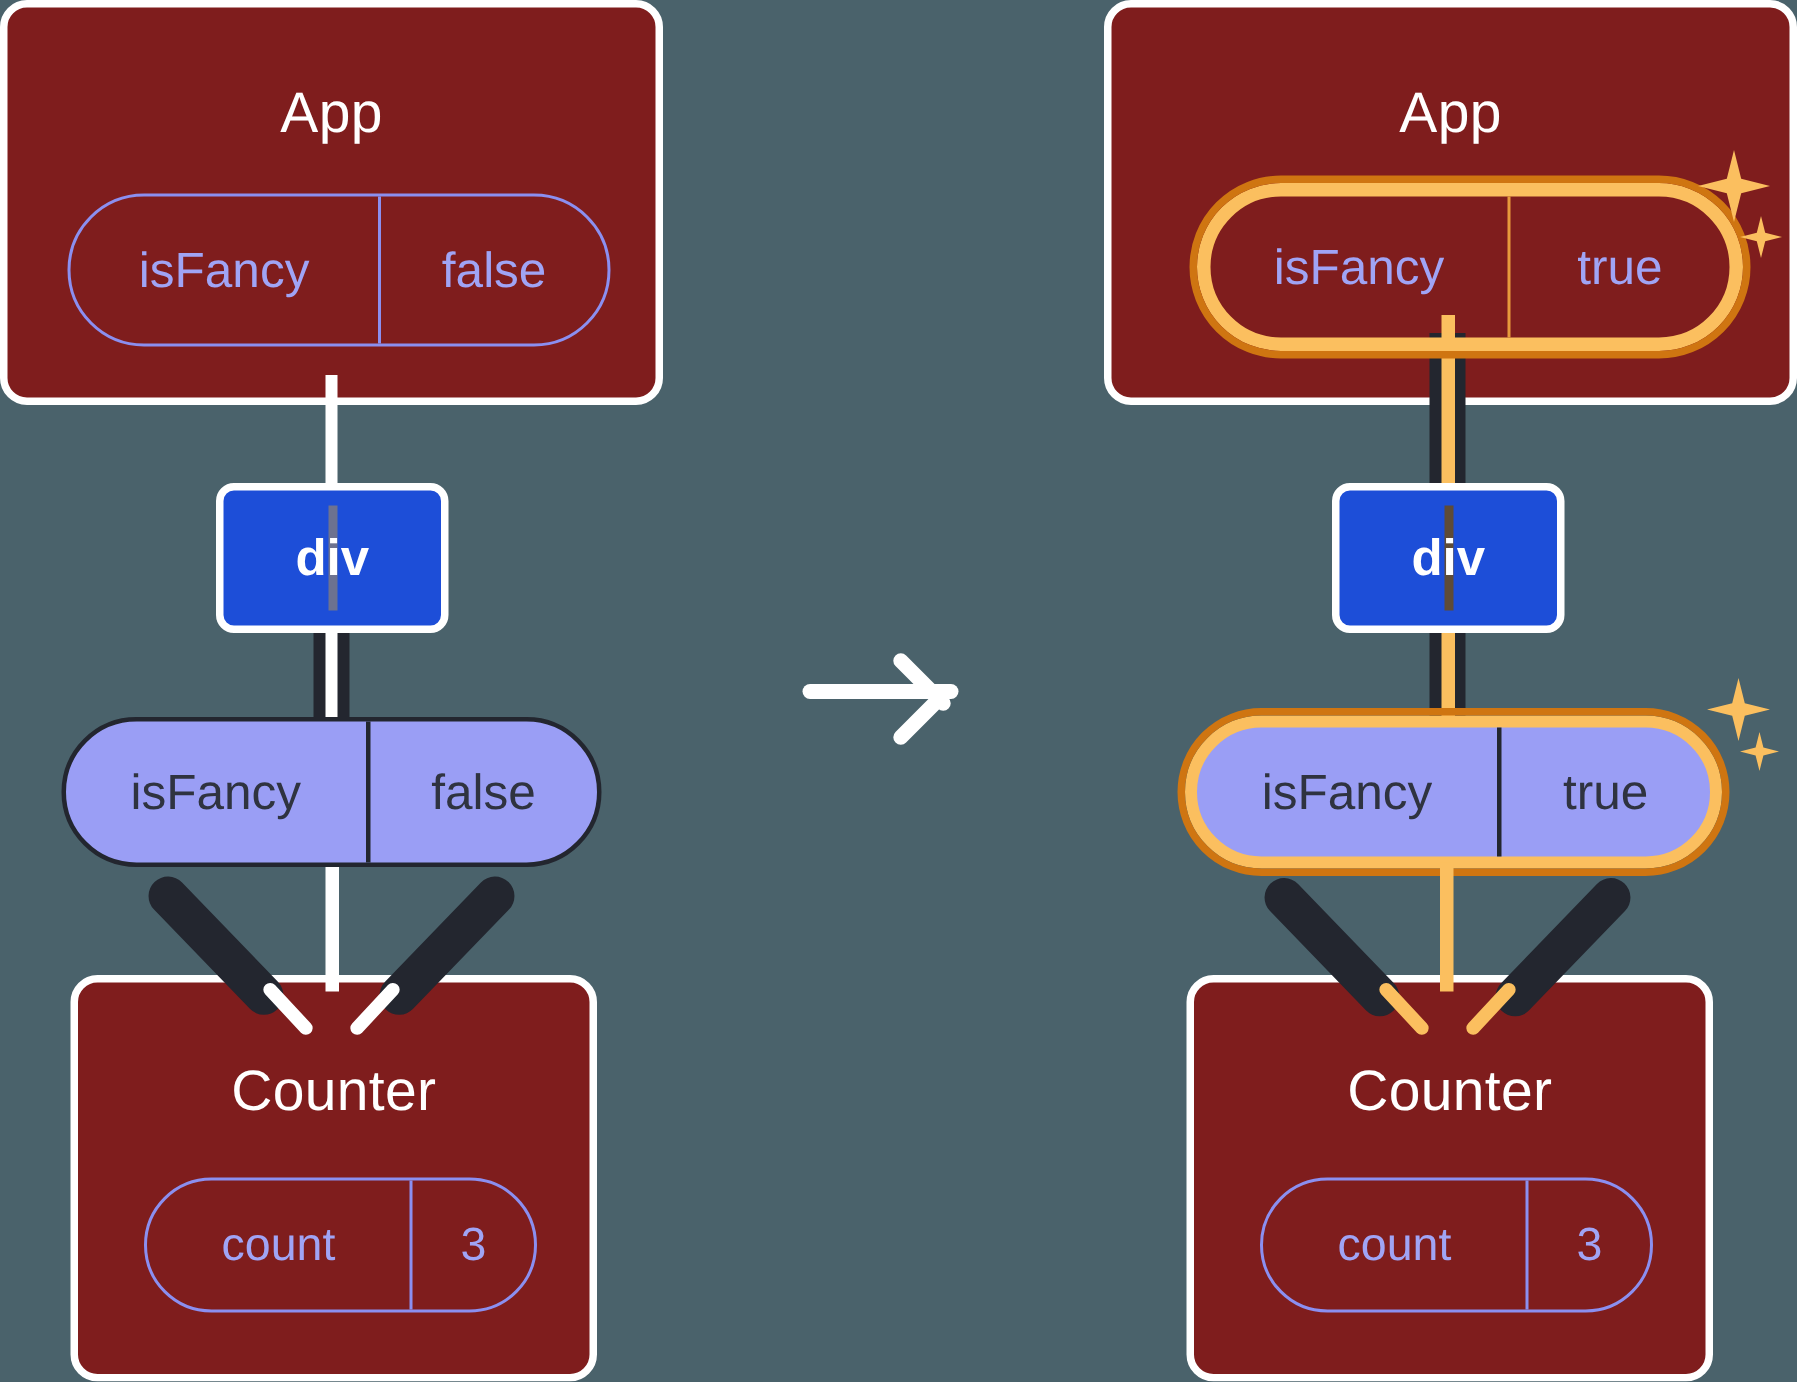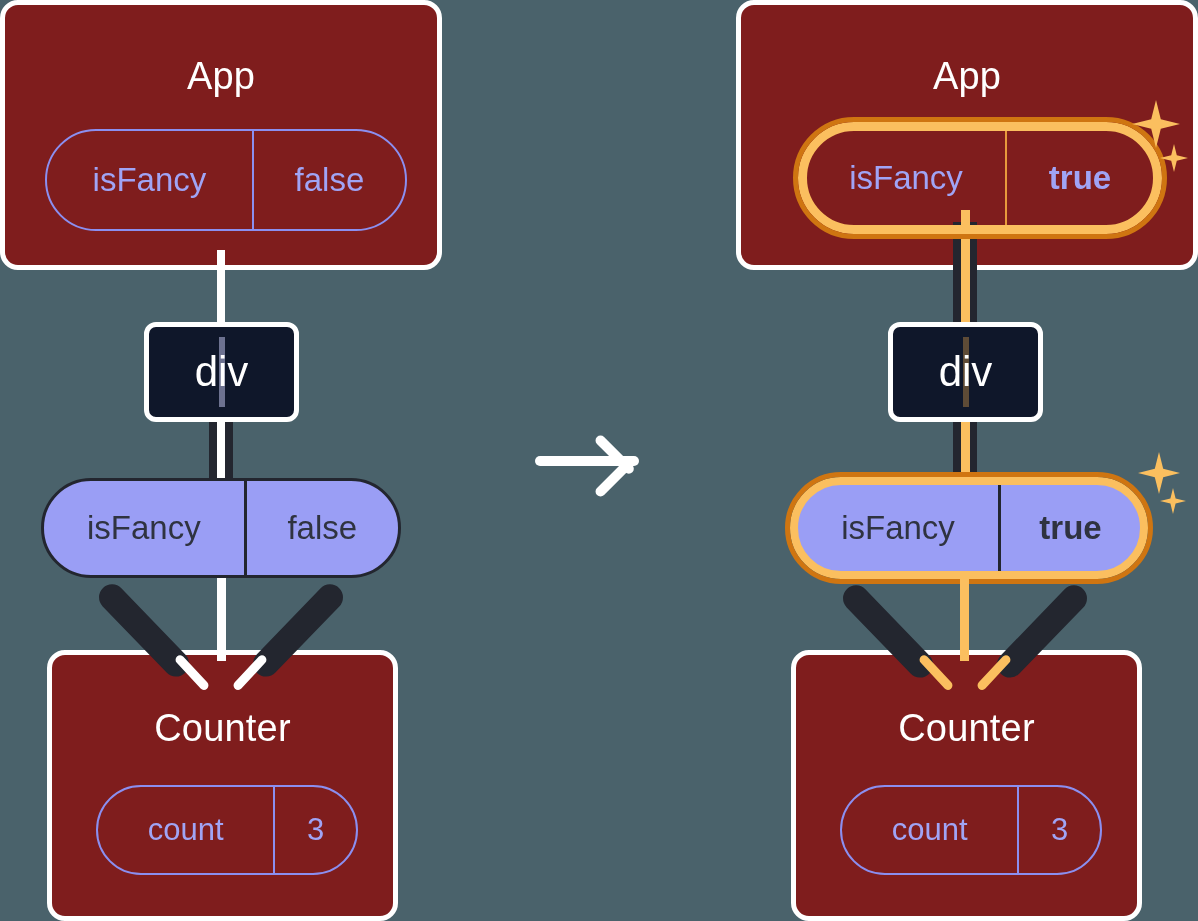--- a/index.html
+++ b/index.html
@@ -35,30 +35,30 @@
     right: 0;
     text-align: center;
     color: #ffffff;
     font-size: 38px;
     font-weight: 400;
     letter-spacing: .2px;
   }
 
   .divbox {
     position: absolute;
-    background: #0f172a;
+    background: #1d4ed8;
     border: 5px solid #ffffff;
     border-radius: 12px;
     box-sizing: border-box;
     display: flex;
     align-items: center;
     justify-content: center;
     color: #ffffff;
-    font-size: 42px;
-    font-weight: 400;
+    font-size: 34px;
+    font-weight: 700;
     z-index: 6;
   }
   .divline {
     position: absolute;
     width: 6px;
     top: 10px;
     bottom: 10px;
     left: 50%;
     margin-left: -3px;
     z-index: 1;
@@ -111,21 +111,21 @@
   .pill.hl-outline .cell.k { border-right: 2px solid #e79a3c; }
 
   .pill.hl-solid {
     background: #9a9ef5;
     border: 8px solid #fbbf5f;
     outline: 5px solid #cf7511;
   }
   .pill.hl-solid .cell { color: #2f3340; }
   .pill.hl-solid .cell.k { border-right: 3px solid #23262f; }
 
-  .bold { font-weight: 700; }
+  .bold { font-weight: 400; }
 
   
   .conn {
     position: absolute;
     z-index: 2;
   }
   .conn-white  { background: #ffffff; }
   .conn-dark   { background: #23262f; }
   .conn-core-w { background: #ffffff; }
   .conn-core-o { background: #fbbf5f; }

